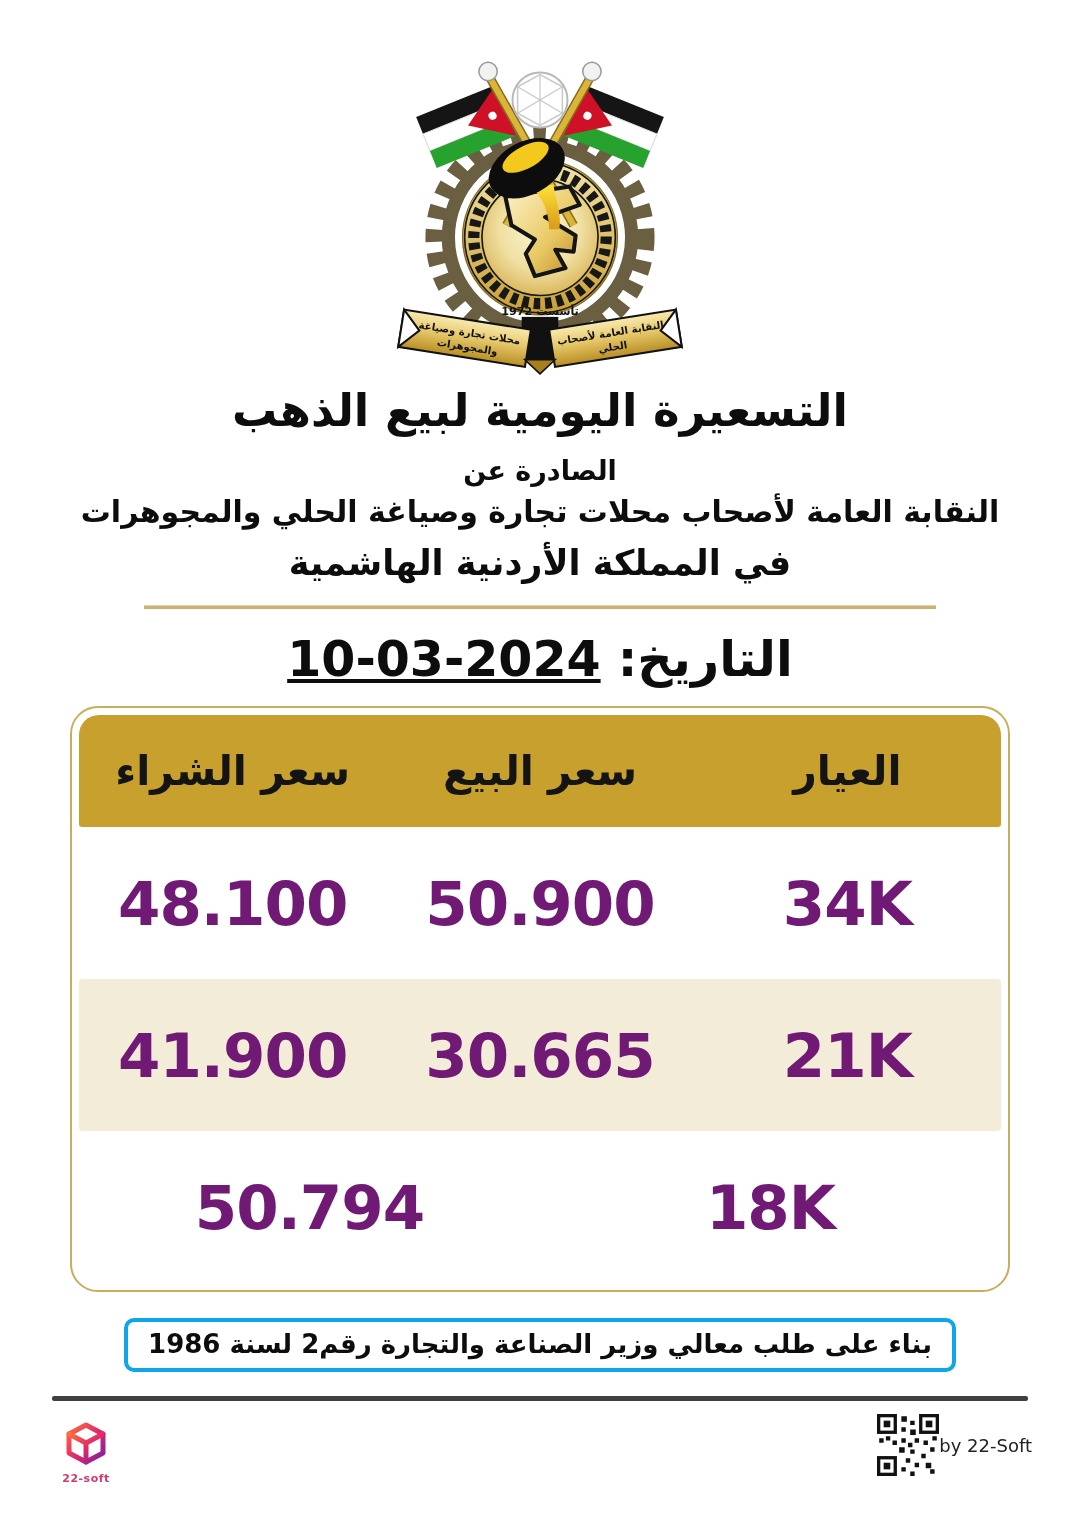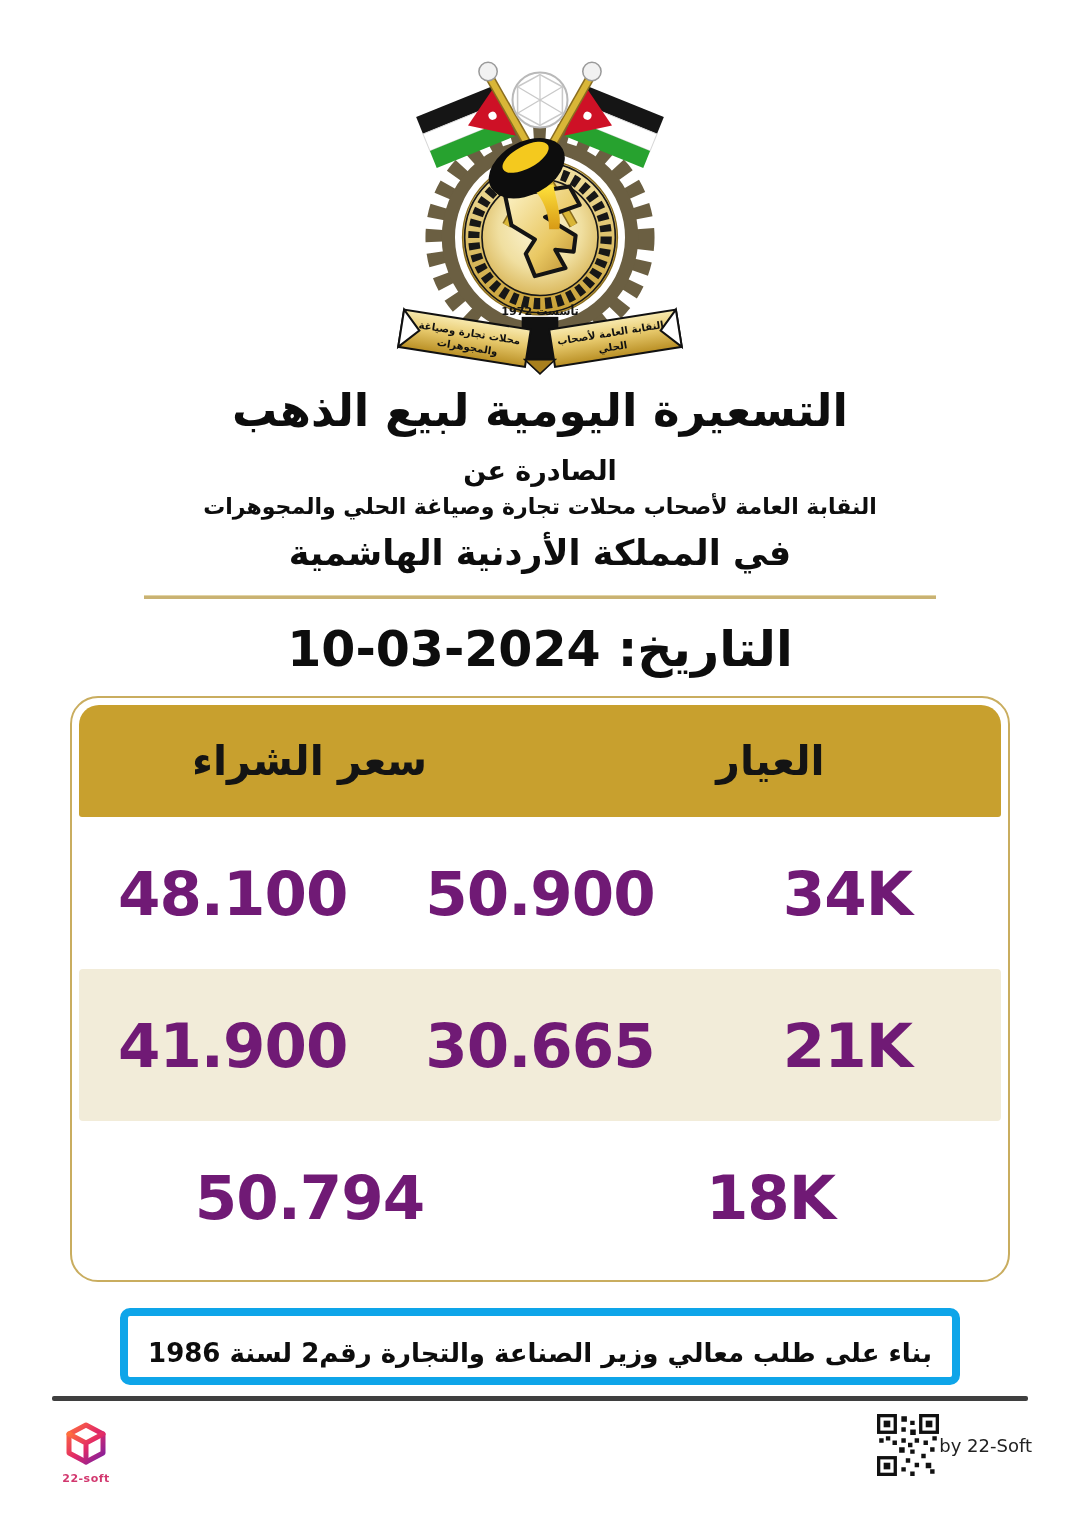--- a/index.html
+++ b/index.html
@@ -7,39 +7,39 @@
     position:relative;width:1080px;height:1527px;margin:0 auto;background:#ffffff;
     font-family:"DejaVu Sans","Liberation Sans",sans-serif;color:#0d0d0d;overflow:hidden;
   }
   
   .emblem-wrap{display:flex;justify-content:center;padding-top:44px;}
   .emblem{width:316px;height:336px;}
   
   .titles{text-align:center;direction:rtl;}
   .title{font-size:45px;font-weight:800;margin:4px 0 0;letter-spacing:0;}
   .issued{font-size:27px;font-weight:600;margin:18px 0 0;}
-  .org{font-size:22px;font-weight:600;margin:8px 0 0;}
+  .org{font-size:30px;font-weight:600;margin:8px 0 0;}
   .region{font-size:35px;font-weight:600;margin:14px 0 0;}
   .gold-rule{width:792px;height:3px;margin:22px auto 0;background:#c9b273;border-top:1px solid #e2d4a4;}
   .date{font-size:49px;font-weight:800;margin:22px 0 0;direction:rtl;text-align:center;}
-  .date .num{letter-spacing:1px;}
+  .date .num{letter-spacing:1px;text-decoration:underline;}
   
   .price-card{
     width:940px;margin:18px auto 0;border:2px solid #c9ad5f;border-radius:28px;
     padding:7px;box-sizing:border-box;direction:rtl;background:#fff;overflow:hidden;
   }
   .thead{background:#c8a02e;border-radius:20px 20px 3px 3px;display:flex;height:112px;align-items:center;}
   .th{flex:1;text-align:center;font-size:41px;font-weight:800;color:#141414;}
   .trow{display:flex;height:152px;align-items:center;border-radius:4px;}
   .trow.alt{background:#f2ecd9;}
   .td{flex:1;text-align:center;font-size:61px;font-weight:900;color:#701a75;letter-spacing:-1px;}
   
   .note-box{
-    width:-moz-fit-content;width:fit-content;margin:26px auto 0;border:8px solid #0ea5e9;border-radius:10px;
-    padding:22px 20px 9px;font-size:26px;font-weight:600;direction:rtl;text-align:center;
+    width:-moz-fit-content;width:fit-content;margin:26px auto 0;border:4px solid #0ea5e9;border-radius:10px;
+    padding:7px 20px 9px;font-size:26px;font-weight:600;direction:rtl;text-align:center;
   }
   
   .footer{position:absolute;left:0;top:1396px;width:1080px;height:131px;}
   .footer-rule{height:5px;background:#3f3f3f;margin:0 52px;border-radius:2px;}
   .brand{position:absolute;left:56px;top:24px;width:60px;text-align:center;}
   .brand-name{font-size:11px;font-weight:600;color:#d2376e;margin-top:0;letter-spacing:.5px;}
   .qr-area{position:absolute;right:48px;top:18px;display:flex;align-items:center;}
   .credit{font-size:18px;color:#222;}
 </style>
 </head>
@@ -157,20 +157,21 @@
     <div class="gold-rule"></div>
     <h2 class="date">
       <span>التاريخ:</span>
       <span class="num" dir="ltr">10-03-2024</span>
     </h2>
   </section>
 
   <section class="price-card">
     <div class="thead">
       <div class="th">العيار</div>
+      <div class="th">سعر البيع</div>
       <div class="th">سعر الشراء</div>
     </div>
     <div class="trow">
       <div class="td">34K</div>
       <div class="td">50.900</div>
       <div class="td">48.100</div>
     </div>
     <div class="trow alt">
       <div class="td">21K</div>
       <div class="td">30.665</div>

